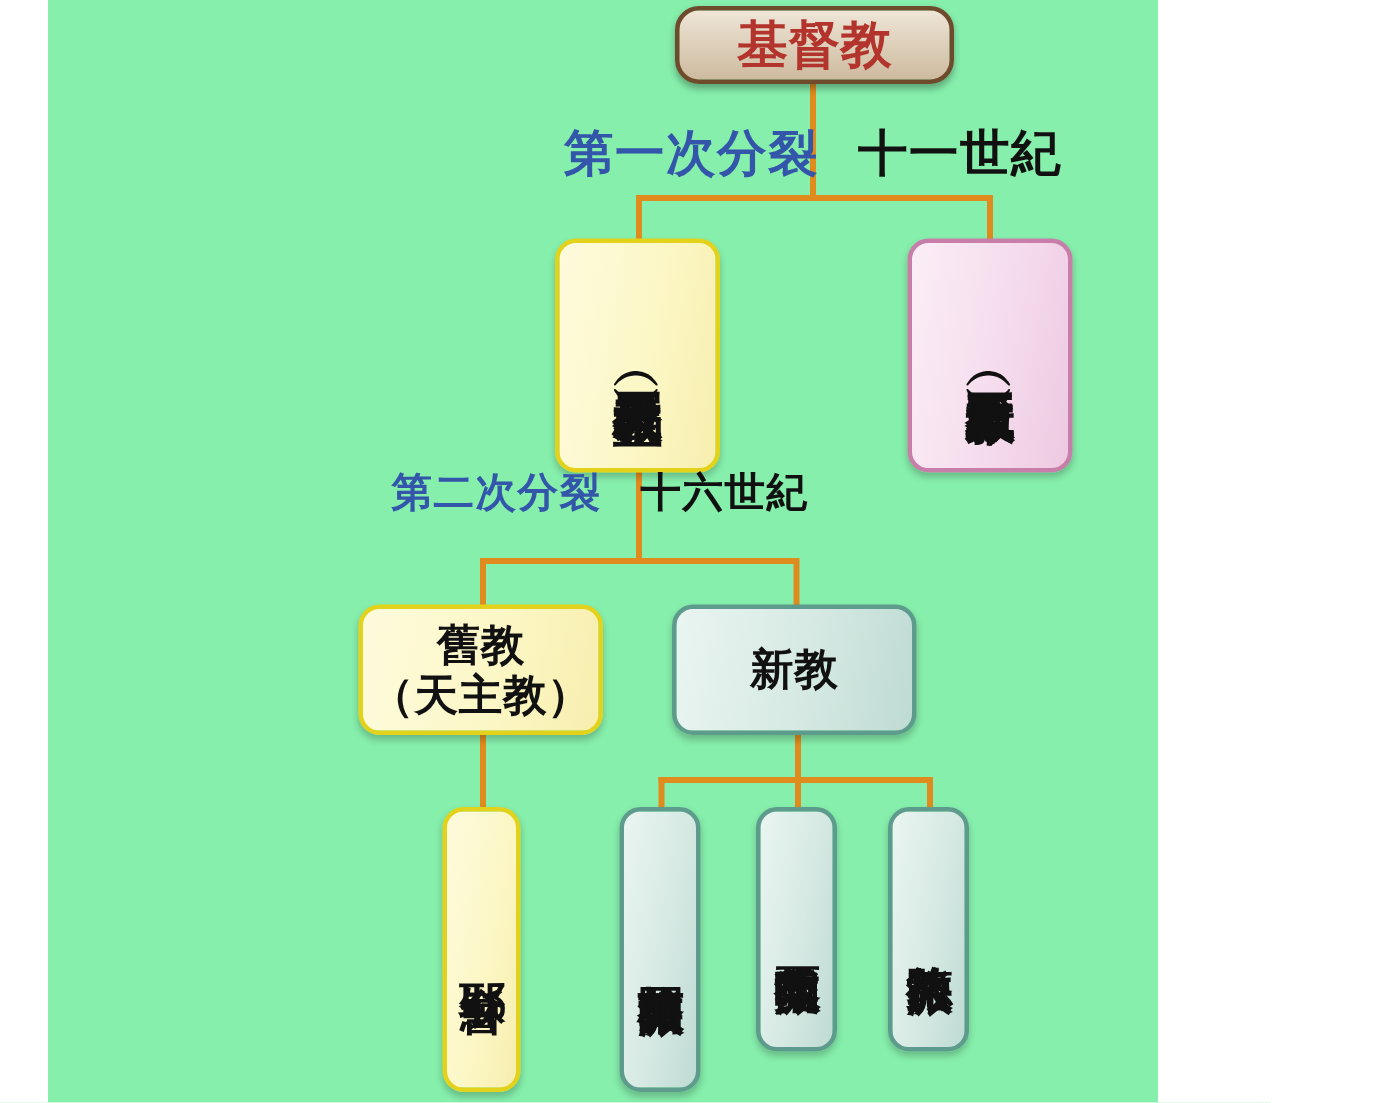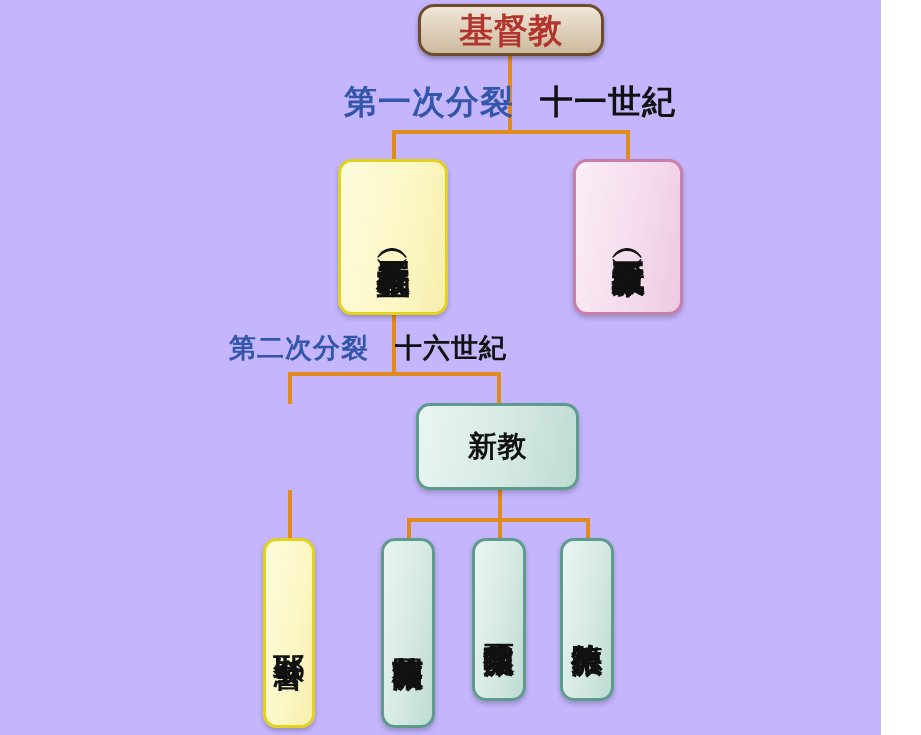--- a/index.html
+++ b/index.html
@@ -5,24 +5,25 @@
   html, body {
     margin: 0;
     padding: 0;
     background: #ffffff;
   }
   body {
     font-family: "DejaVu Sans", "Liberation Sans", sans-serif;
   }
   #canvas {
     position: relative;
-    width: 881px;
+    width: 740px;
     height: 735px;
-    background: #c4b5fd;
+    background: #86efac;
     overflow: hidden;
+    margin-left: 32px;
   }
 
   
   .line {
     position: absolute;
     background: #e08b1e;
   }
   .line.v { width: 4px; }
   .line.h { height: 4px; }
 
@@ -116,24 +117,28 @@
   <div class="node root" style="left:418px; top:4px; width:186px; height:52px; font-size:34px;">基督教</div>
 
   <div class="caption" style="left:344px; top:80px; font-size:33px;">
     <span class="blue">第一次分裂</span><span class="sp"></span><span class="black">十一世紀</span>
   </div>
 
   <div class="node yellow vert" style="left:338px; top:159px; width:110px; height:156px; font-size:33px;">羅馬公教（天主教）</div>
 
   <div class="node pink vert" style="left:573px; top:159px; width:110px; height:156px; font-size:33px;">希臘正教（東正教）</div>
 
-  <div class="caption" style="left:229px; top:330px; font-size:27px;">
+  <div class="caption" style="left:229px; top:310px; font-size:27px;">
     <span class="blue">第二次分裂</span><span class="sp"></span><span class="black">十六世紀</span>
   </div>
 
+  <div class="node yellow" style="left:207px; top:403px; width:163px; height:87px; font-size:29px; flex-direction:column;">
+    <span>舊教</span>
+    <span>（天主教）</span>
+  </div>
 
   <div class="node teal" style="left:416px; top:403px; width:163px; height:87px; font-size:29px; flex-direction:row;text-align:center;">
     <span>新教</span>
   </div>
 
   <div class="node yellow vert" style="left:263px; top:538px; width:52px; height:190px; font-size:31px;">耶穌會</div>
 
   <div class="node teal vert" style="left:381px; top:538px; width:54px; height:190px; font-size:31px;">英格蘭國教派</div>
 
   <div class="node teal vert" style="left:472px; top:538px; width:54px; height:163px; font-size:31px;">喀爾文教派</div>

